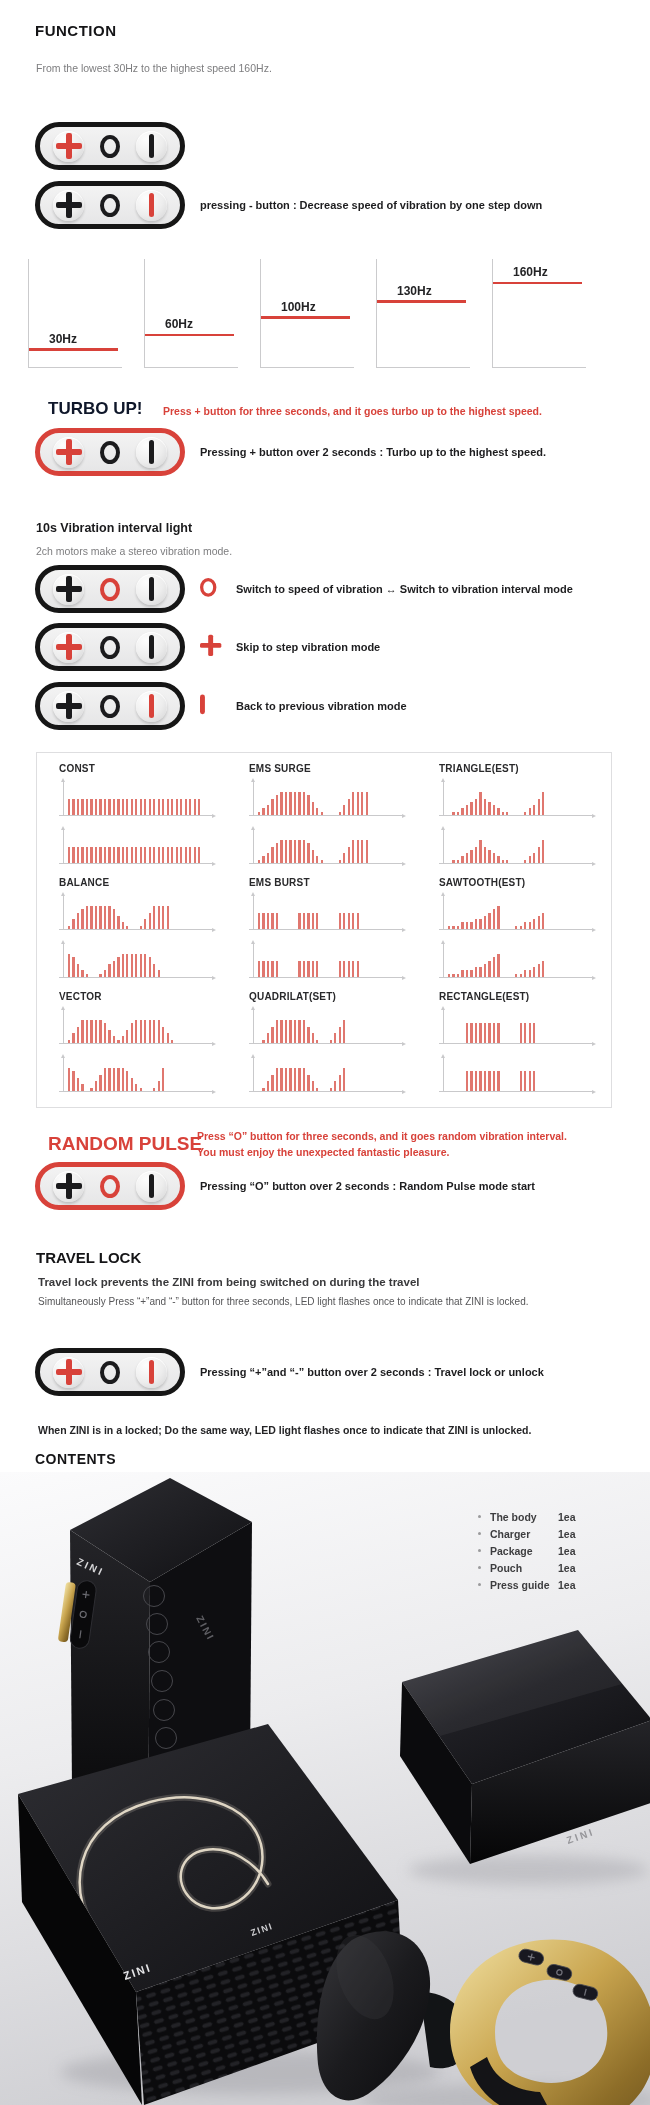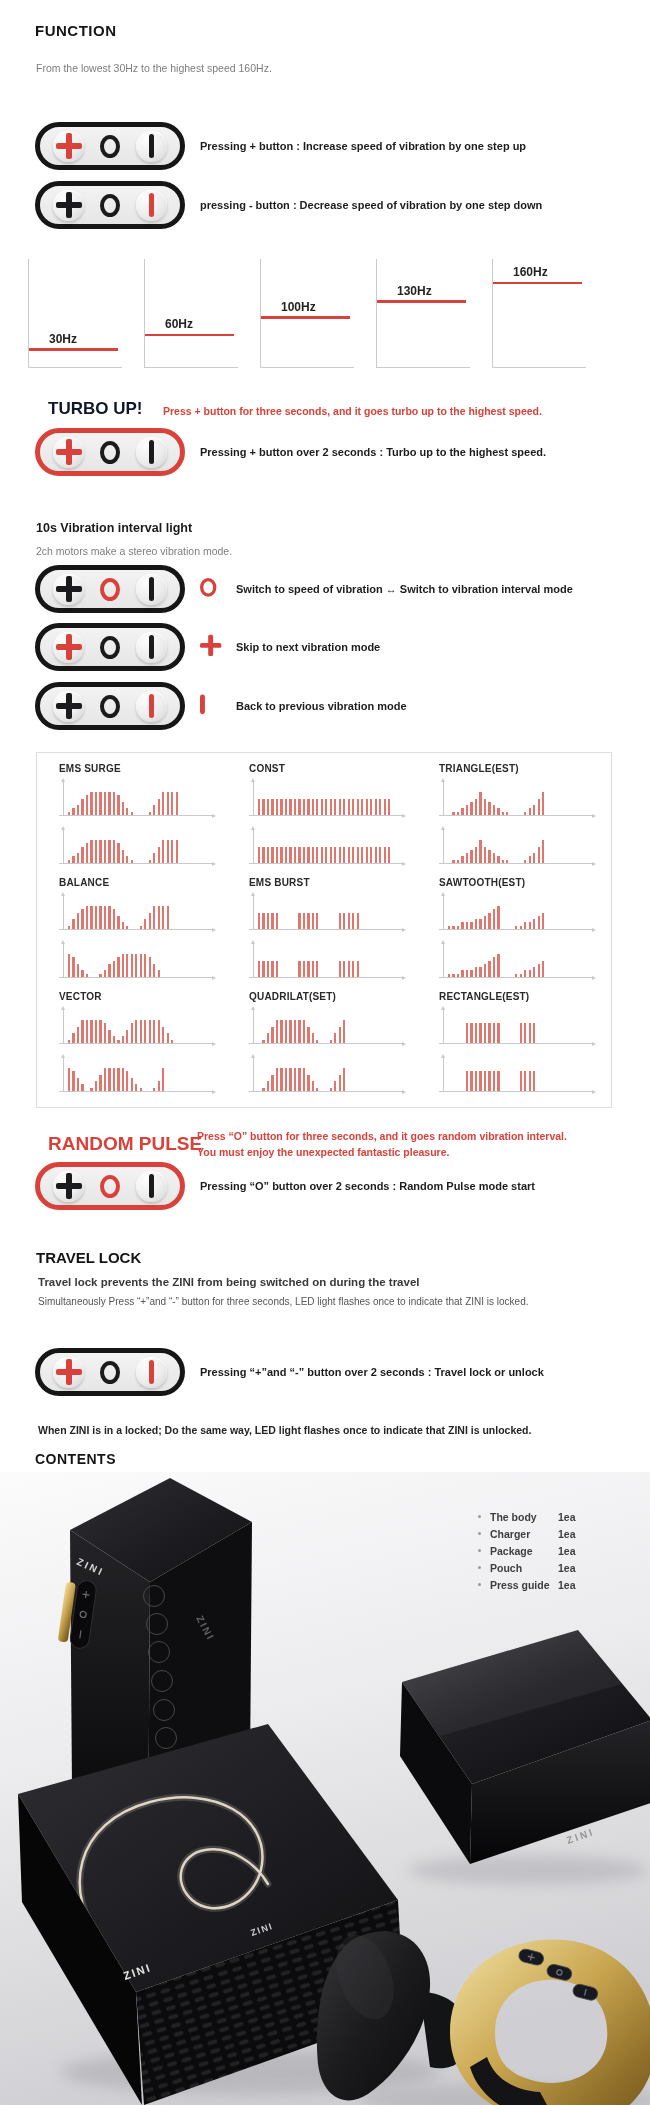--- a/index.html
+++ b/index.html
@@ -94,21 +94,20 @@
         <span class="slot bumped">
           <span class="g-plus red"></span>
         </span>
         <span class="slot">
           <span class="g-o black"></span>
         </span>
         <span class="slot bumped">
           <span class="g-bar black"></span>
         </span>
       </div>
-    <span class="ctrl-label">Pressing + button  : Increase speed of vibration by one step up</span>
   </div>
   <div class="ctrl row-c2">
     <div class="pill">
         <span class="slot bumped">
           <span class="g-plus black"></span>
         </span>
         <span class="slot">
           <span class="g-o black"></span>
         </span>
         <span class="slot bumped">
@@ -182,40 +181,115 @@
           <span class="g-plus red"></span>
         </span>
         <span class="slot">
           <span class="g-o black"></span>
         </span>
         <span class="slot bumped">
           <span class="g-bar black"></span>
         </span>
       </div>
     <span class="ctrl-icon"><span class="g-plus red"></span></span>
-    <span class="ctrl-label">Skip to next vibration mode</span>
+    <span class="ctrl-label">Skip to step vibration mode</span>
   </div>
   <div class="ctrl with-icon row-i3">
     <div class="pill">
         <span class="slot bumped">
           <span class="g-plus black"></span>
         </span>
         <span class="slot">
           <span class="g-o black"></span>
         </span>
         <span class="slot bumped">
           <span class="g-bar red"></span>
         </span>
       </div>
     <span class="ctrl-icon"><span class="g-bar red"></span></span>
     <span class="ctrl-label">Back to previous vibration mode</span>
   </div>
 
   <div class="modes-box">
       <div class="mode-cell">
+        <h4>CONST</h4>
+        <div class="wave">
+          <span class="ah-up"></span>
+          <span class="ah-right"></span>
+          <div class="bars">
+            <span class="bar" style="height: 16.5px;"></span>
+            <span class="bar" style="height: 16.5px;"></span>
+            <span class="bar" style="height: 16.5px;"></span>
+            <span class="bar" style="height: 16.5px;"></span>
+            <span class="bar" style="height: 16.5px;"></span>
+            <span class="bar" style="height: 16.5px;"></span>
+            <span class="bar" style="height: 16.5px;"></span>
+            <span class="bar" style="height: 16.5px;"></span>
+            <span class="bar" style="height: 16.5px;"></span>
+            <span class="bar" style="height: 16.5px;"></span>
+            <span class="bar" style="height: 16.5px;"></span>
+            <span class="bar" style="height: 16.5px;"></span>
+            <span class="bar" style="height: 16.5px;"></span>
+            <span class="bar" style="height: 16.5px;"></span>
+            <span class="bar" style="height: 16.5px;"></span>
+            <span class="bar" style="height: 16.5px;"></span>
+            <span class="bar" style="height: 16.5px;"></span>
+            <span class="bar" style="height: 16.5px;"></span>
+            <span class="bar" style="height: 16.5px;"></span>
+            <span class="bar" style="height: 16.5px;"></span>
+            <span class="bar" style="height: 16.5px;"></span>
+            <span class="bar" style="height: 16.5px;"></span>
+            <span class="bar" style="height: 16.5px;"></span>
+            <span class="bar" style="height: 16.5px;"></span>
+            <span class="bar" style="height: 16.5px;"></span>
+            <span class="bar" style="height: 16.5px;"></span>
+            <span class="bar" style="height: 16.5px;"></span>
+            <span class="bar" style="height: 16.5px;"></span>
+            <span class="bar" style="height: 16.5px;"></span>
+            <span class="bar" style="height: 16.5px;"></span>
+          </div>
+        </div>
+        <div class="wave">
+          <span class="ah-up"></span>
+          <span class="ah-right"></span>
+          <div class="bars">
+            <span class="bar" style="height: 16.5px;"></span>
+            <span class="bar" style="height: 16.5px;"></span>
+            <span class="bar" style="height: 16.5px;"></span>
+            <span class="bar" style="height: 16.5px;"></span>
+            <span class="bar" style="height: 16.5px;"></span>
+            <span class="bar" style="height: 16.5px;"></span>
+            <span class="bar" style="height: 16.5px;"></span>
+            <span class="bar" style="height: 16.5px;"></span>
+            <span class="bar" style="height: 16.5px;"></span>
+            <span class="bar" style="height: 16.5px;"></span>
+            <span class="bar" style="height: 16.5px;"></span>
+            <span class="bar" style="height: 16.5px;"></span>
+            <span class="bar" style="height: 16.5px;"></span>
+            <span class="bar" style="height: 16.5px;"></span>
+            <span class="bar" style="height: 16.5px;"></span>
+            <span class="bar" style="height: 16.5px;"></span>
+            <span class="bar" style="height: 16.5px;"></span>
+            <span class="bar" style="height: 16.5px;"></span>
+            <span class="bar" style="height: 16.5px;"></span>
+            <span class="bar" style="height: 16.5px;"></span>
+            <span class="bar" style="height: 16.5px;"></span>
+            <span class="bar" style="height: 16.5px;"></span>
+            <span class="bar" style="height: 16.5px;"></span>
+            <span class="bar" style="height: 16.5px;"></span>
+            <span class="bar" style="height: 16.5px;"></span>
+            <span class="bar" style="height: 16.5px;"></span>
+            <span class="bar" style="height: 16.5px;"></span>
+            <span class="bar" style="height: 16.5px;"></span>
+            <span class="bar" style="height: 16.5px;"></span>
+            <span class="bar" style="height: 16.5px;"></span>
+          </div>
+        </div>
+      </div>
+      <div class="mode-cell">
         <h4>EMS SURGE</h4>
         <div class="wave">
           <span class="ah-up"></span>
           <span class="ah-right"></span>
           <div class="bars">
             <span class="bar" style="height: 3.3px;"></span>
             <span class="bar" style="height: 6.6px;"></span>
             <span class="bar" style="height: 9.9px;"></span>
             <span class="bar" style="height: 16.5px;"></span>
             <span class="bar" style="height: 19.8px;"></span>
@@ -265,95 +339,20 @@
             <span class="bar" style="height: 0px;"></span>
             <span class="bar" style="height: 0px;"></span>
             <span class="bar" style="height: 3.3px;"></span>
             <span class="bar" style="height: 9.9px;"></span>
             <span class="bar" style="height: 16.5px;"></span>
             <span class="bar" style="height: 23.1px;"></span>
             <span class="bar" style="height: 23.1px;"></span>
             <span class="bar" style="height: 23.1px;"></span>
             <span class="bar" style="height: 23.1px;"></span>
             <span class="bar" style="height: 0px;"></span>
-          </div>
-        </div>
-      </div>
-      <div class="mode-cell">
-        <h4>CONST</h4>
-        <div class="wave">
-          <span class="ah-up"></span>
-          <span class="ah-right"></span>
-          <div class="bars">
-            <span class="bar" style="height: 16.5px;"></span>
-            <span class="bar" style="height: 16.5px;"></span>
-            <span class="bar" style="height: 16.5px;"></span>
-            <span class="bar" style="height: 16.5px;"></span>
-            <span class="bar" style="height: 16.5px;"></span>
-            <span class="bar" style="height: 16.5px;"></span>
-            <span class="bar" style="height: 16.5px;"></span>
-            <span class="bar" style="height: 16.5px;"></span>
-            <span class="bar" style="height: 16.5px;"></span>
-            <span class="bar" style="height: 16.5px;"></span>
-            <span class="bar" style="height: 16.5px;"></span>
-            <span class="bar" style="height: 16.5px;"></span>
-            <span class="bar" style="height: 16.5px;"></span>
-            <span class="bar" style="height: 16.5px;"></span>
-            <span class="bar" style="height: 16.5px;"></span>
-            <span class="bar" style="height: 16.5px;"></span>
-            <span class="bar" style="height: 16.5px;"></span>
-            <span class="bar" style="height: 16.5px;"></span>
-            <span class="bar" style="height: 16.5px;"></span>
-            <span class="bar" style="height: 16.5px;"></span>
-            <span class="bar" style="height: 16.5px;"></span>
-            <span class="bar" style="height: 16.5px;"></span>
-            <span class="bar" style="height: 16.5px;"></span>
-            <span class="bar" style="height: 16.5px;"></span>
-            <span class="bar" style="height: 16.5px;"></span>
-            <span class="bar" style="height: 16.5px;"></span>
-            <span class="bar" style="height: 16.5px;"></span>
-            <span class="bar" style="height: 16.5px;"></span>
-            <span class="bar" style="height: 16.5px;"></span>
-            <span class="bar" style="height: 16.5px;"></span>
-          </div>
-        </div>
-        <div class="wave">
-          <span class="ah-up"></span>
-          <span class="ah-right"></span>
-          <div class="bars">
-            <span class="bar" style="height: 16.5px;"></span>
-            <span class="bar" style="height: 16.5px;"></span>
-            <span class="bar" style="height: 16.5px;"></span>
-            <span class="bar" style="height: 16.5px;"></span>
-            <span class="bar" style="height: 16.5px;"></span>
-            <span class="bar" style="height: 16.5px;"></span>
-            <span class="bar" style="height: 16.5px;"></span>
-            <span class="bar" style="height: 16.5px;"></span>
-            <span class="bar" style="height: 16.5px;"></span>
-            <span class="bar" style="height: 16.5px;"></span>
-            <span class="bar" style="height: 16.5px;"></span>
-            <span class="bar" style="height: 16.5px;"></span>
-            <span class="bar" style="height: 16.5px;"></span>
-            <span class="bar" style="height: 16.5px;"></span>
-            <span class="bar" style="height: 16.5px;"></span>
-            <span class="bar" style="height: 16.5px;"></span>
-            <span class="bar" style="height: 16.5px;"></span>
-            <span class="bar" style="height: 16.5px;"></span>
-            <span class="bar" style="height: 16.5px;"></span>
-            <span class="bar" style="height: 16.5px;"></span>
-            <span class="bar" style="height: 16.5px;"></span>
-            <span class="bar" style="height: 16.5px;"></span>
-            <span class="bar" style="height: 16.5px;"></span>
-            <span class="bar" style="height: 16.5px;"></span>
-            <span class="bar" style="height: 16.5px;"></span>
-            <span class="bar" style="height: 16.5px;"></span>
-            <span class="bar" style="height: 16.5px;"></span>
-            <span class="bar" style="height: 16.5px;"></span>
-            <span class="bar" style="height: 16.5px;"></span>
-            <span class="bar" style="height: 16.5px;"></span>
           </div>
         </div>
       </div>
       <div class="mode-cell">
         <h4>TRIANGLE(EST)</h4>
         <div class="wave">
           <span class="ah-up"></span>
           <span class="ah-right"></span>
           <div class="bars">
             <span class="bar" style="height: 0px;"></span>

